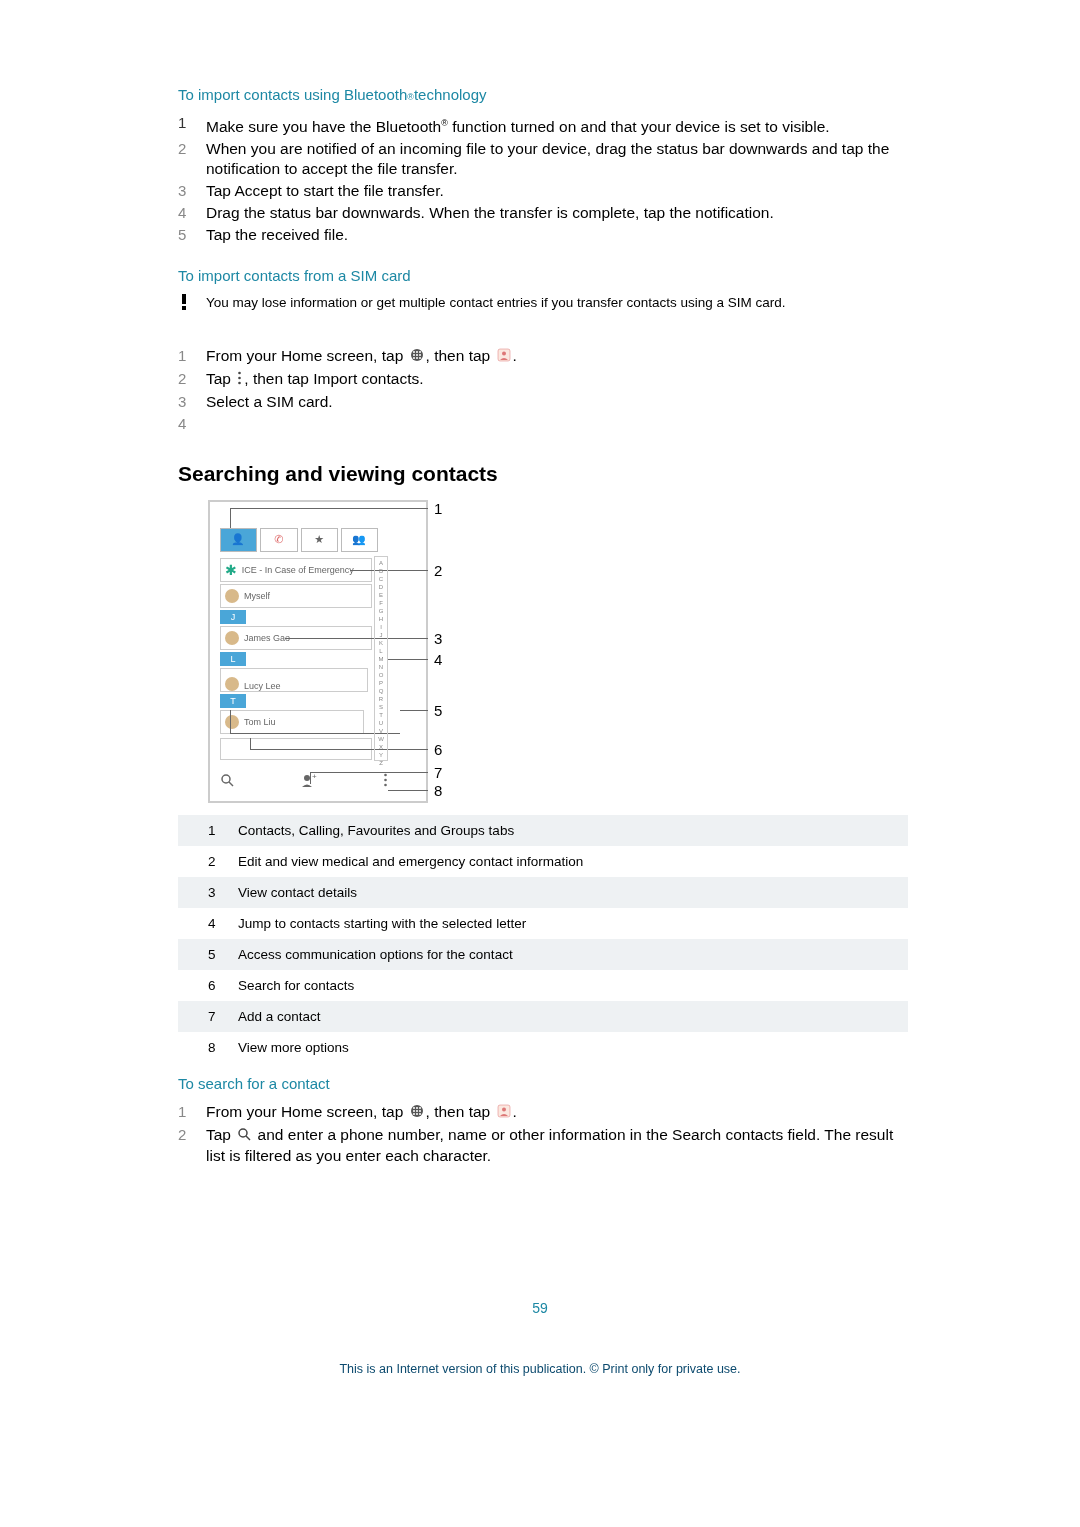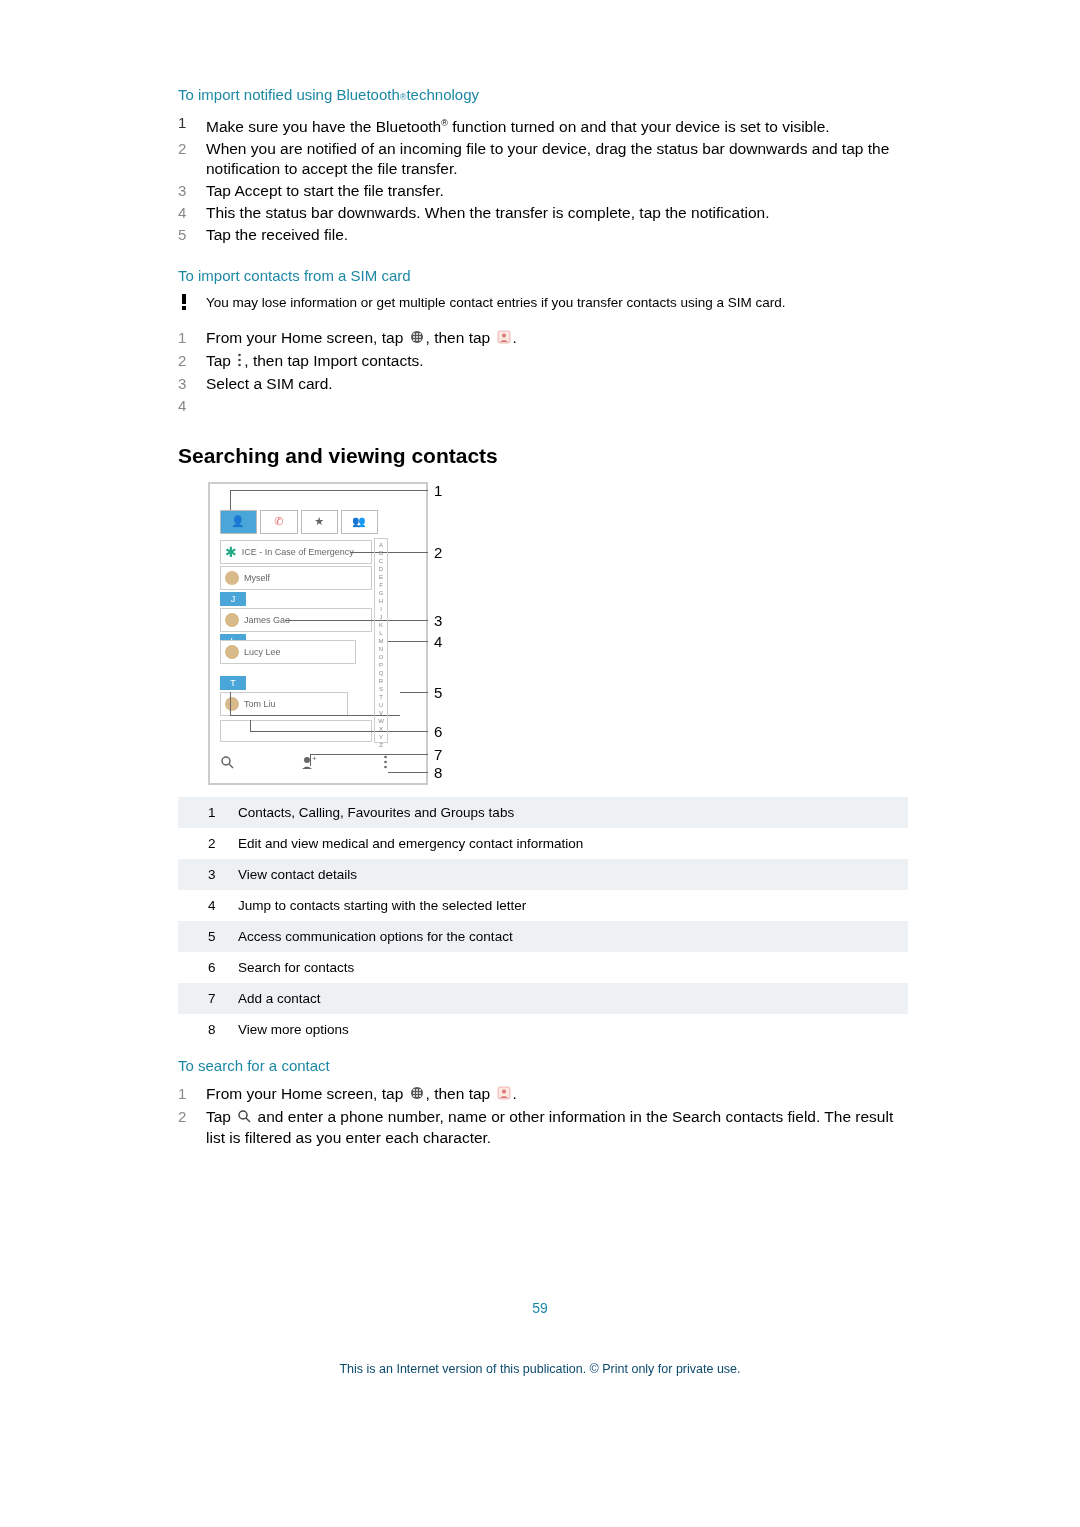--- a/index.html
+++ b/index.html
@@ -43,21 +43,21 @@
   .ol .num.dark { color: #333; }
   .ol .txt {
     font-size: 15.5px;
     line-height: 20px;
     color: #000;
   }
   .ol .txt b { font-weight: normal; }
   .ol .txt sup { font-size: 9px; }
   .warn-row {
     display: flex;
-    margin: 8px 0 16px 0;
+    margin: 8px 0 34px 0;
   }
   .warn-icon {
     width: 28px;
     flex-shrink: 0;
     display: flex;
     align-items: flex-start;
     justify-content: flex-start;
   }
   .warn-txt {
     font-size: 13.5px;
@@ -175,40 +175,40 @@
     margin: 0 2px;
   }
   .line-box { position:absolute; border:1px solid #666; border-right:none; }
 </style>
 </head>
 <body>
 
 <div class="page">
 
   <div class="teal-heading">
-    <span>To import notified using Bluetooth</span>
+    <span>To import contacts using Bluetooth</span>
       <sup>®</sup>
       <span> technology</span>
   </div>
   <div class="ol">
     <div class="row">
         <div class="num dark">1</div>
         <div class="txt">Make sure you have the Bluetooth<sup>®</sup> function turned on and that your device is set to visible.</div>
       </div>
     <div class="row">
         <div class="num">2</div>
         <div class="txt">When you are notified of an incoming file to your device, drag the status bar downwards and tap the notification to accept the file transfer.</div>
       </div>
     <div class="row">
         <div class="num">3</div>
         <div class="txt">Tap <b>Accept</b> to start the file transfer.</div>
       </div>
     <div class="row">
         <div class="num">4</div>
-        <div class="txt">This the status bar downwards. When the transfer is complete, tap the notification.</div>
+        <div class="txt">Drag the status bar downwards. When the transfer is complete, tap the notification.</div>
       </div>
     <div class="row">
         <div class="num">5</div>
         <div class="txt">Tap the received file.</div>
       </div>
   </div>
 
   <div class="teal-heading">
     <span>To import contacts from a SIM card</span>
   </div>
@@ -285,27 +285,27 @@
 
     <div class="d-ltr" style="top:108px;">J</div>
     <div class="d-row" style="top:124px; width:152px;">
       <span class="d-av"></span>
       <span>James Gao</span>
     </div>
     <div class="d-line" style="top:136px; left:75px; width:143px; height:1px;"></div>
 
     <div class="d-ltr" style="top:150px;">L</div>
     <div class="d-line" style="top:157px; left:178px; width:40px; height:1px;"></div>
-    <div class="d-row" style="top:156px; width:136px;">
+    <div class="d-row" style="top:166px; width:148px;align-items:flex-end;">
       <span class="d-av"></span>
       <span>Lucy Lee</span>
     </div>
 
     <div class="d-ltr" style="top:192px;">T</div>
-    <div class="d-row" style="top:208px; width:128px;">
+    <div class="d-row" style="top:208px; width:144px;">
       <span class="d-av"></span>
       <span>Tom Liu</span>
     </div>
     <div class="line-box" style="top:208px; left:20px; width:170px; height:24px; border-top:none;"></div>
     <div class="d-line" style="top:208px; left:190px; width:28px; height:1px;"></div>
 
     <div style="position:absolute; top:236px; left:10px; width:152px; height:22px; border:1px solid #ccc;"></div>
     <div class="d-line" style="top:247px; left:40px; width:178px; height:1px;"></div>
     <div class="d-line" style="top:236px; left:40px; width:1px; height:11px;"></div>
 

